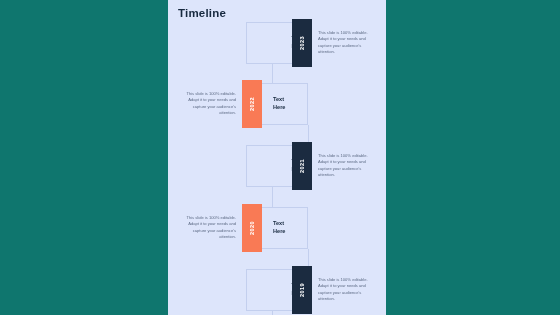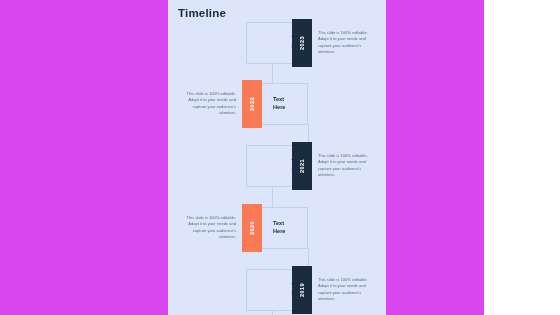--- a/index.html
+++ b/index.html
@@ -7,22 +7,22 @@
   body {
     background:#ffffff;
     font-family:"Liberation Sans", sans-serif;
     position:relative;
   }
 
   
   #canvas {
     position:absolute;
     left:0; top:0;
-    width:484px; height:315px;
-    background:#d946ef;
+    width:560px; height:315px;
+    background:#0f766e;
   }
 
   
   #slide {
     position:absolute;
     left:168px; top:0px;
     width:218px; height:315px;
     background:#dde5fb;
     overflow:hidden;
   }

